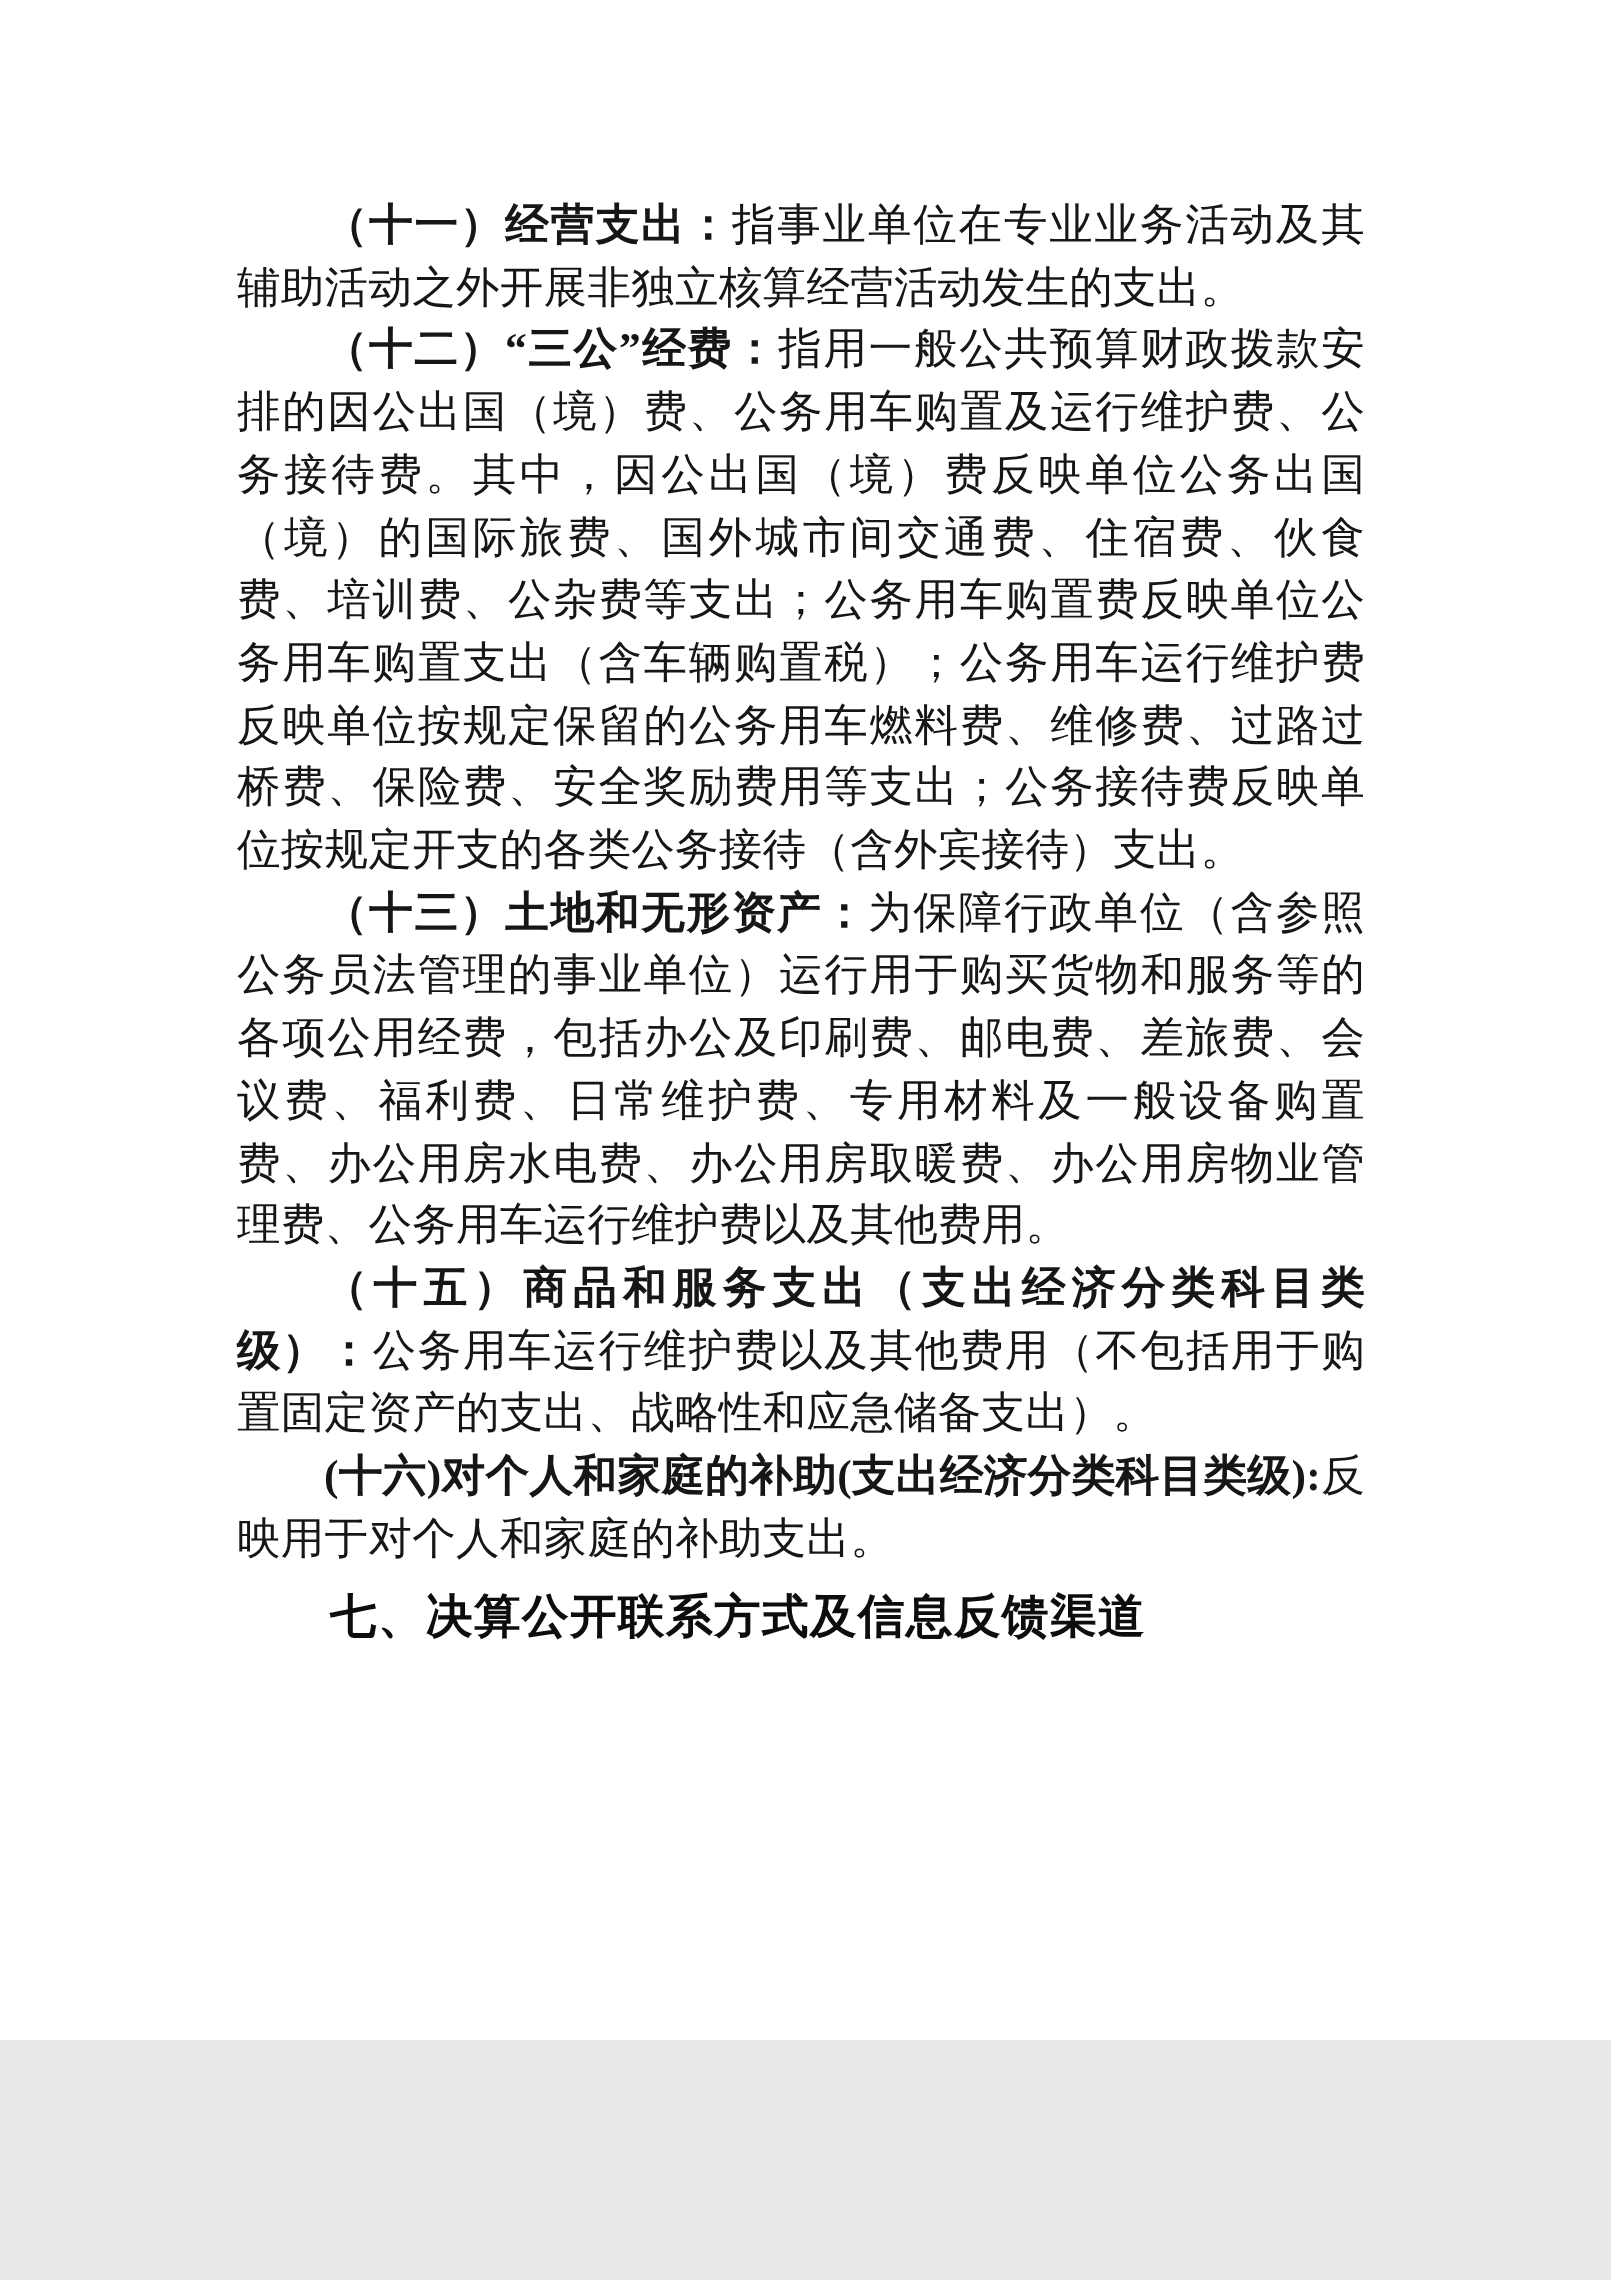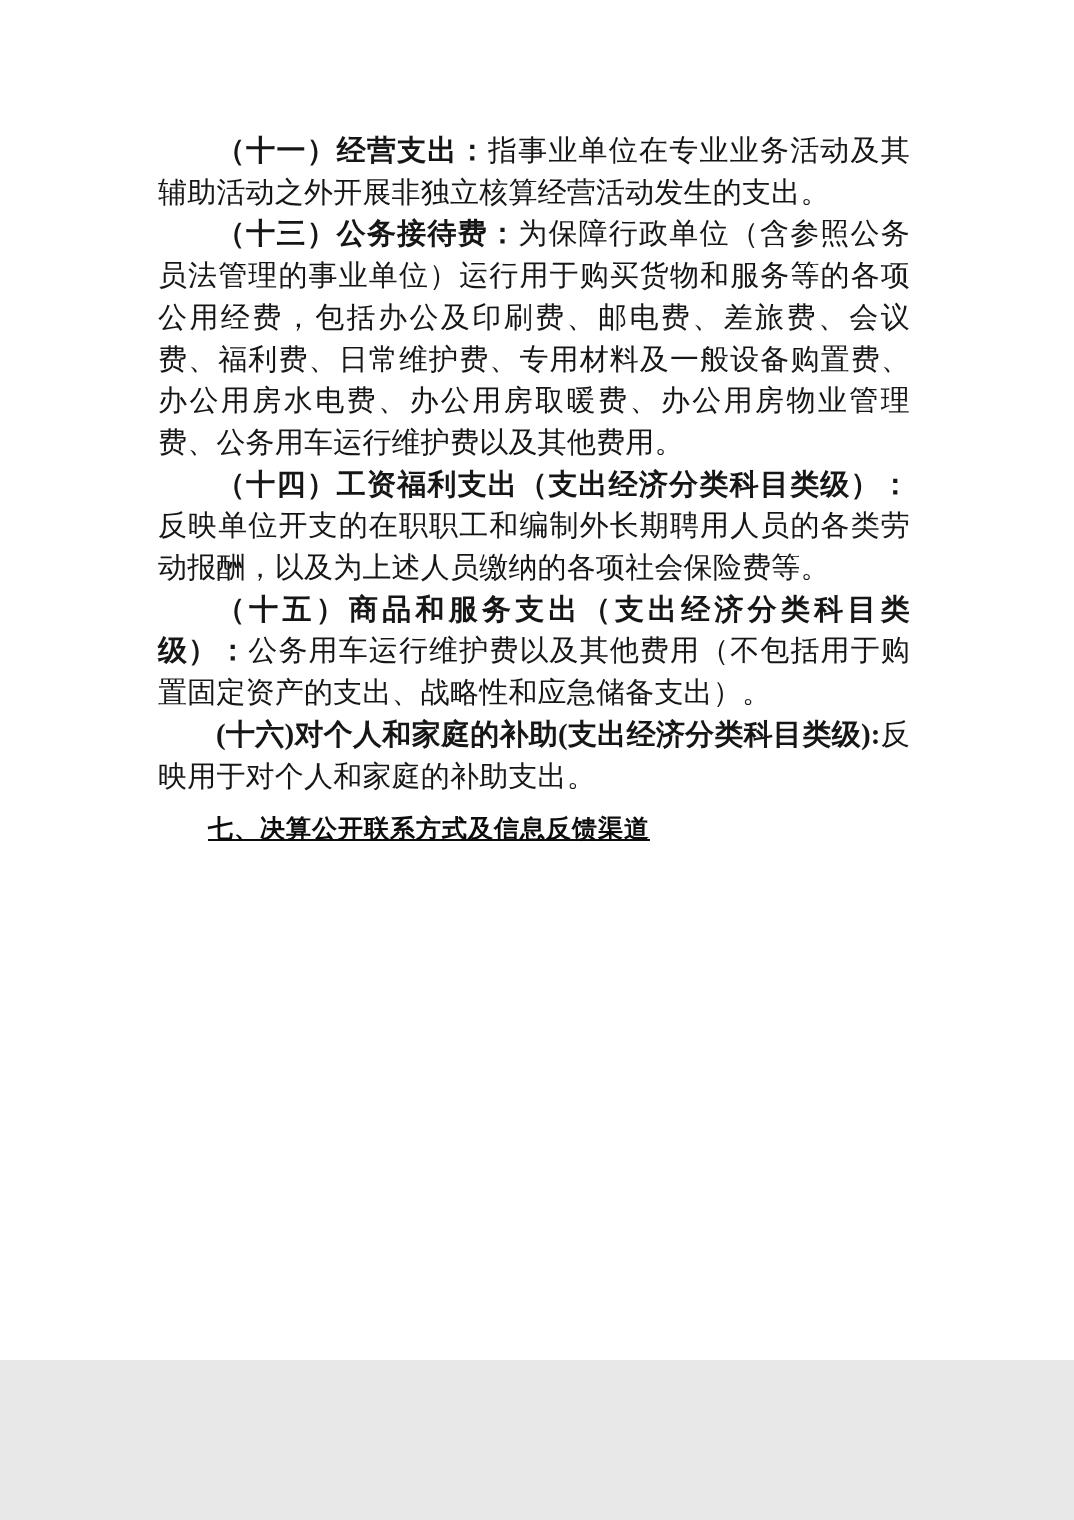--- a/index.html
+++ b/index.html
@@ -32,46 +32,45 @@
     letter-spacing: 0.2px;
     word-break: break-all;
   }
   .para .lead {
     font-weight: 700;
   }
   .section-heading {
     margin: 6px 0 0 0;
     font-family: "Liberation Sans", "DejaVu Sans", sans-serif;
     font-weight: 700;
-    font-size: 25px;
+    font-size: 31px;
     line-height: 50px;
     text-indent: 2em;
     color: #0d0d0d;
     letter-spacing: 1px;
-    text-decoration: underline;
   }
   .page-number {
     position: absolute;
     top: 1404px;
     left: 0;
     width: 100%;
     text-align: center;
     font-size: 21px;
     letter-spacing: 3px;
     color: #2b2b2b;
   }
 </style>
 </head>
 <body>
 
 <div class="page">
   <div class="content">
     <div>
         <p class="para"><span class="lead">（十一）经营支出：</span><span>指事业单位在专业业务活动及其辅助活动之外开展非独立核算经营活动发生的支出。</span></p>
-        <p class="para"><span class="lead">（十三）公务接待费：</span><span>为保障行政单位（含参照公务员法管理的事业单位）运行用于购买货物和服务等的各项公用经费，包括办公及印刷费、邮电费、差旅费、会议费、福利费、日常维护费、专用材料及一般设备购置费、办公用房水电费、办公用房取暖费、办公用房物业管理费、公务用车运行维护费以及其他费用。</span></p>
-        <p class="para"><span class="lead">（十四）工资福利支出（支出经济分类科目类级）：</span><span>反映单位开支的在职职工和编制外长期聘用人员的各类劳动报酬，以及为上述人员缴纳的各项社会保险费等。</span></p>
+        <p class="para"><span class="lead">（十二）“三公”经费：</span><span>指用一般公共预算财政拨款安排的因公出国（境）费、公务用车购置及运行维护费、公务接待费。其中，因公出国（境）费反映单位公务出国（境）的国际旅费、国外城市间交通费、住宿费、伙食费、培训费、公杂费等支出；公务用车购置费反映单位公务用车购置支出（含车辆购置税）；公务用车运行维护费反映单位按规定保留的公务用车燃料费、维修费、过路过桥费、保险费、安全奖励费用等支出；公务接待费反映单位按规定开支的各类公务接待（含外宾接待）支出。</span></p>
+        <p class="para"><span class="lead">（十三）土地和无形资产：</span><span>为保障行政单位（含参照公务员法管理的事业单位）运行用于购买货物和服务等的各项公用经费，包括办公及印刷费、邮电费、差旅费、会议费、福利费、日常维护费、专用材料及一般设备购置费、办公用房水电费、办公用房取暖费、办公用房物业管理费、公务用车运行维护费以及其他费用。</span></p>
         <p class="para"><span class="lead">（十五）商品和服务支出（支出经济分类科目类级）：</span><span>公务用车运行维护费以及其他费用（不包括用于购置固定资产的支出、战略性和应急储备支出）。</span></p>
         <p class="para"><span class="lead">(十六)对个人和家庭的补助(支出经济分类科目类级):</span><span>反映用于对个人和家庭的补助支出。</span></p>
       </div>
     <h2 class="section-heading">七、决算公开联系方式及信息反馈渠道</h2>
   </div>
   <div class="page-number">- 7 -</div>
 </div>
 
 </body></html>

